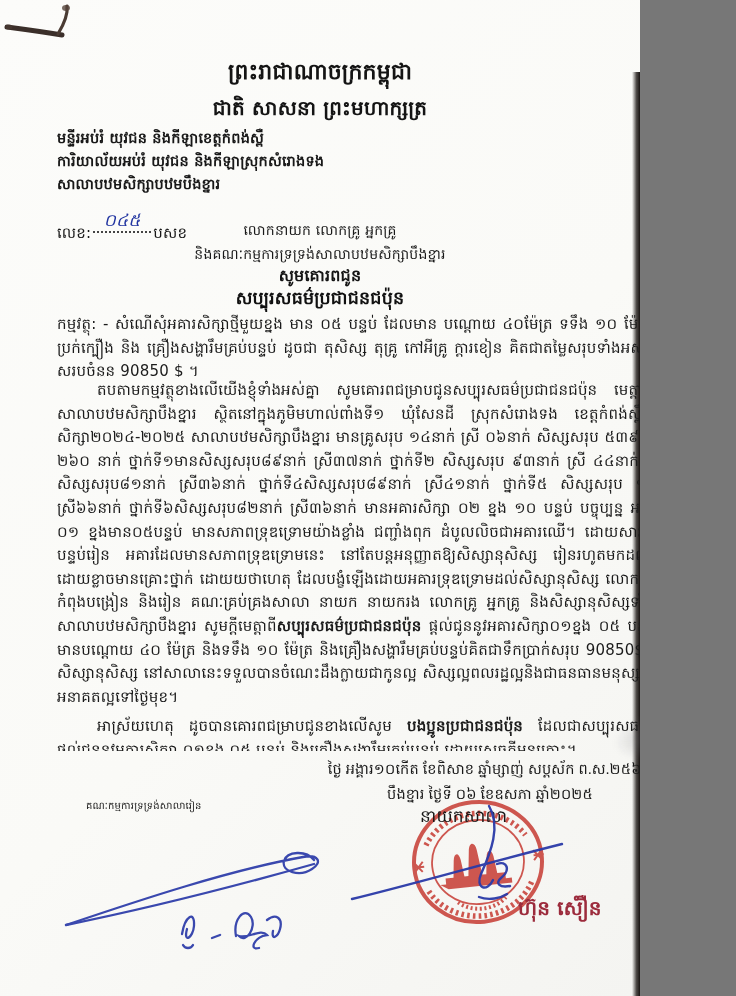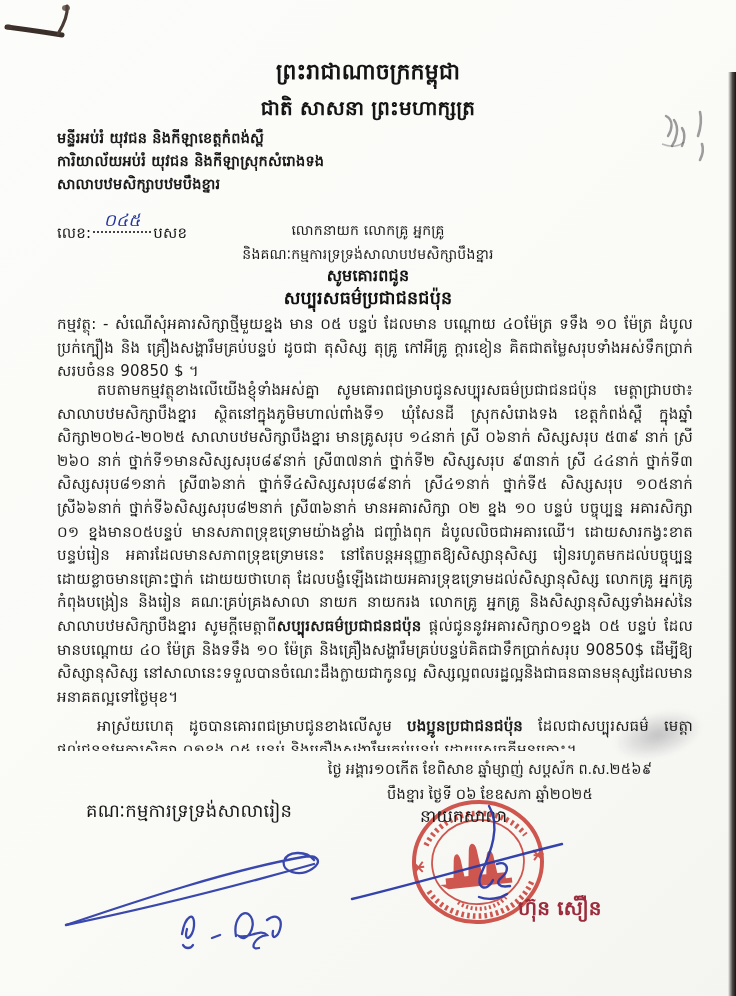--- a/index.html
+++ b/index.html
@@ -1,18 +1,18 @@
 <!DOCTYPE html>
 <html><head>
 <meta charset="utf-8">
 <style>
   html,body{margin:0;padding:0;}
   body{background:#777;font-family:"DejaVu Sans","Liberation Sans",sans-serif;}
   .page{
-    position:relative;width:736px;height:996px;overflow:hidden;
+    position:relative;width:640px;height:996px;overflow:hidden;
     background:linear-gradient(135deg,#fcfcfa 0%,#fafaf7 55%,#f4f4f1 100%);
     color:#1c1c1c;
   }
   .abs{position:absolute;}
   .center{text-align:center;width:100%;left:0;}
   .bold{font-weight:700;}
   .kh{letter-spacing:.2px;}
   .title-kingdom{top:58px;font-size:22px;font-weight:700;color:#141414;}
   .title-motto{top:95px;font-size:20px;font-weight:700;color:#141414;}
   .dept{left:57px;top:127px;font-size:14.5px;font-weight:700;line-height:23px;color:#181818;}
@@ -22,21 +22,21 @@
   .recipients{top:218px;font-size:14px;line-height:24px;color:#1a1a1a;}
   .salutation{top:265px;font-size:16px;font-weight:700;color:#141414;text-align:center;}
   .addressee{top:287px;font-size:17.5px;font-weight:700;color:#101010;}
   .subject{left:57px;width:636px;top:313px;height:64px;overflow:hidden;
     font-size:15px;line-height:23.5px;text-align:justify;color:#1b1b1b;}
   .bodytext{left:57px;width:636px;top:379px;height:372px;overflow:hidden;
     font-size:15px;line-height:23.6px;text-align:justify;color:#1b1b1b;}
   .bodytext p{margin:0;text-indent:40px;}
   .bodytext p + p{margin-top:6px;}
   .dateblock{left:280px;width:420px;top:757px;text-align:center;font-size:14.5px;line-height:25px;color:#191919;font-family:Liberation Serif, serif;}
-  .sig-left-title{left:86px;top:799px;font-size:18px;color:#161616;}
+  .sig-left-title{left:86px;top:799px;font-size:10px;color:#161616;}
   .sig-right-title{left:420px;width:160px;top:805px;text-align:left;font-size:17px;color:#161616;z-index:6;}
   .sig-right-name{left:518px;top:895px;font-size:20px;font-weight:700;color:#9c2b3c;z-index:7;}
   .edge-band{right:0;top:72px;width:8px;height:924px;
     background:linear-gradient(90deg,rgba(22,17,14,0) 0%,rgba(22,17,14,.75) 55%,#171210 100%);}
   .pencil-smudge{left:612px;top:712px;width:92px;height:46px;border-radius:50%;
     background:radial-gradient(ellipse at center,rgba(110,110,118,.38),rgba(110,110,118,0) 70%);
     filter:blur(2px);transform:rotate(-14deg);}
   svg{display:block;}
 </style>
 </head>

